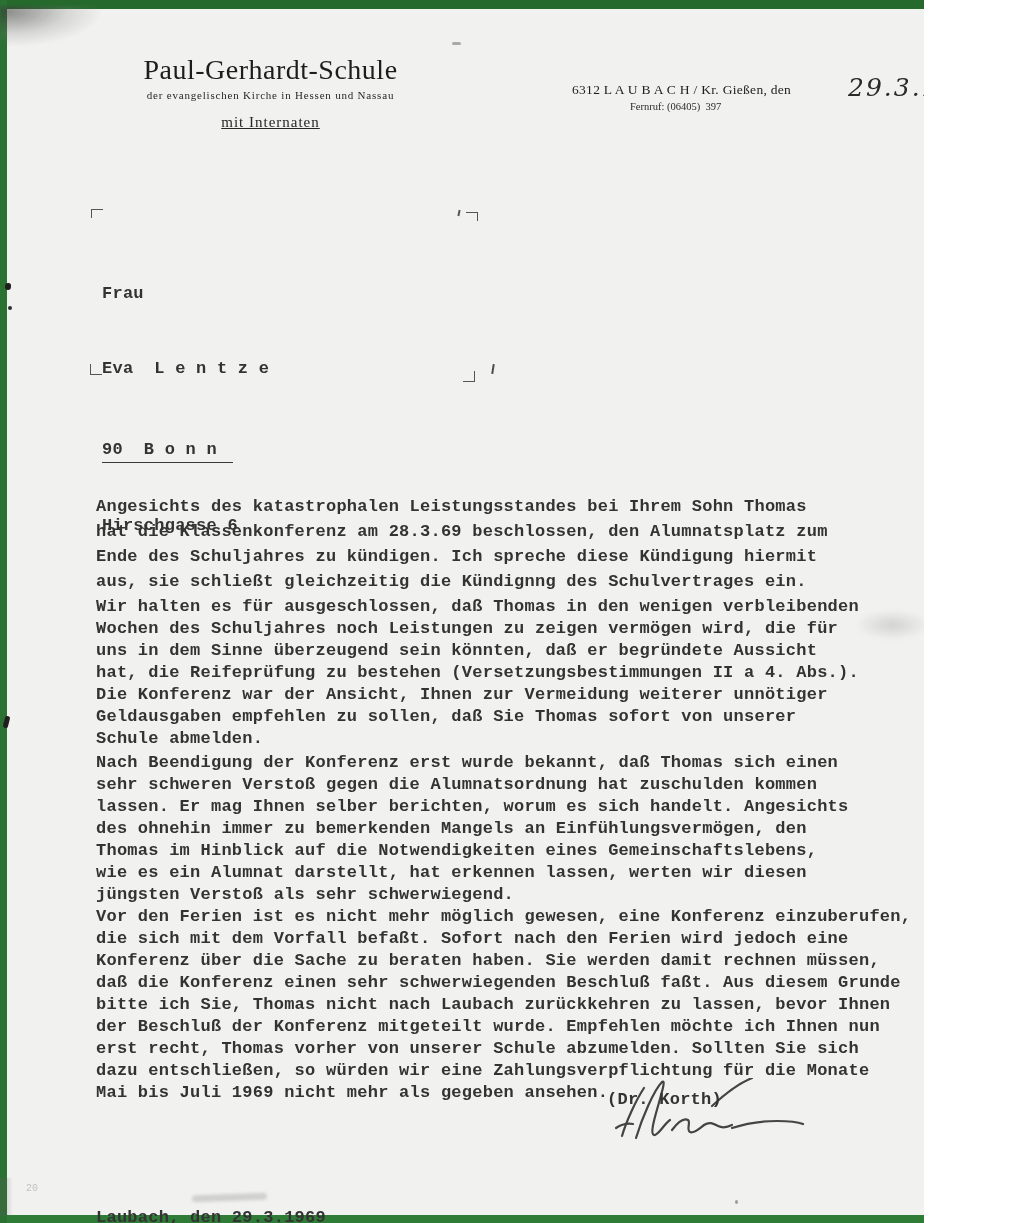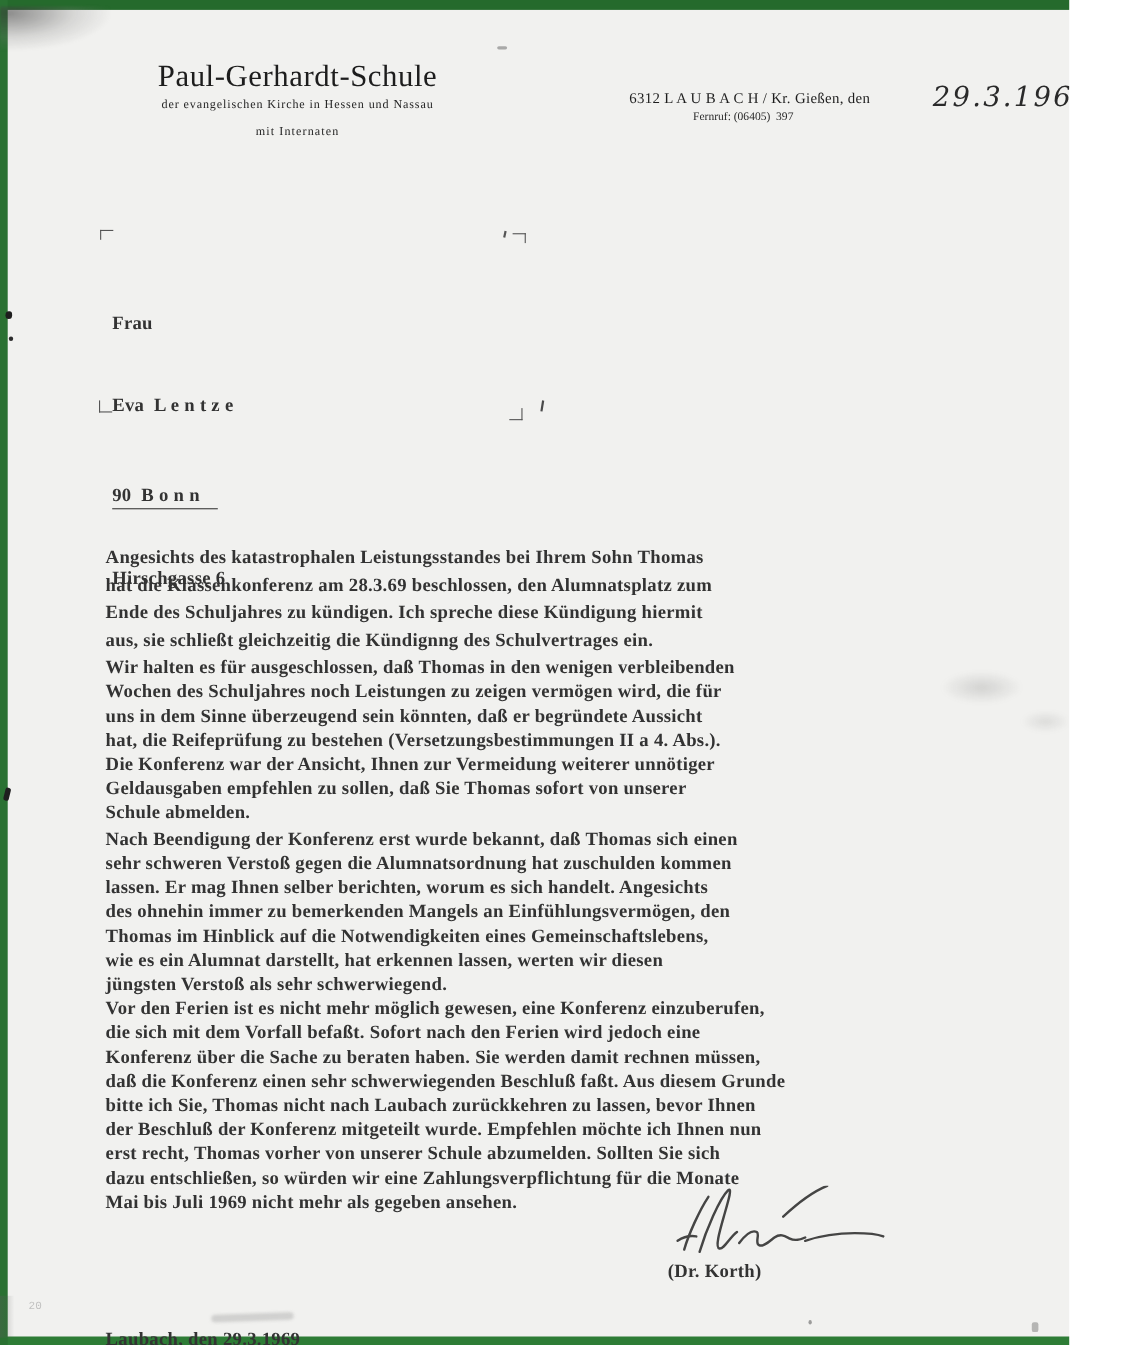--- a/index.html
+++ b/index.html
@@ -1,20 +1,20 @@
 <!DOCTYPE html>
 <html><head>
 <meta charset="utf-8">
 <title>Scanned Letter</title>
 <style>
   html,body{margin:0;padding:0;background:#ffffff;}
   #page{
     position:relative;width:924px;height:1223px;
     background:#f1f1ef;overflow:hidden;
-    font-family:"Liberation Serif", serif;color:#222;padding-left:48px;
+    font-family:"Liberation Serif", serif;color:#222;
   }
   
   .edge{position:absolute;background:#2a7132;}
   .edge-top{left:0;top:0;width:1020px;height:9px;background:#256a2c;}
   .edge-bottom{left:0;top:1215px;width:1020px;height:8px;background:#2e7c36;}
   .edge-left{left:0;top:0;width:7px;height:1223px;}
   .edge-right{left:1013px;top:0;width:7px;height:1223px;}
 
   
   .artifact{position:absolute;pointer-events:none;}
@@ -46,43 +46,43 @@
   .crn-bl{left:90px;top:364px;width:11px;height:10px;border-left:1.5px solid #555;border-bottom:1.5px solid #555;}
   .crn-br{left:463px;top:371px;width:11px;height:10px;border-right:1.5px solid #555;border-bottom:1.5px solid #555;}
   .tick-br{left:492px;top:364px;width:2px;height:10px;background:#4a4a4a;transform:rotate(9deg);}
 
   
   .lh-left{position:absolute;left:88px;top:54px;width:365px;text-align:center;color:#1d1d1d;}
   .lh-name{font-size:28px;letter-spacing:.5px;margin-bottom:3px;}
   .lh-sub{font-size:11px;letter-spacing:.8px;margin-bottom:13px;color:#262626;}
   .lh-g1{font-size:15px;letter-spacing:1.8px;word-spacing:4px;margin-bottom:5px;}
   .lh-g2{font-size:13.5px;letter-spacing:1.5px;word-spacing:3px;margin-bottom:4px;}
-  .lh-g3{font-size:11px;letter-spacing:1px;color:#262626;}
+  .lh-g3{font-size:15px;letter-spacing:1px;color:#262626;text-decoration:underline;}
   .lh-right{position:absolute;left:572px;top:82px;color:#1d1d1d;}
   .lh-place{font-size:13.5px;letter-spacing:.3px;white-space:pre;}
   .lh-phone{font-size:10.5px;margin-left:58px;margin-top:3px;white-space:pre;color:#2a2a2a;}
   .hand-date{position:absolute;left:802px;top:73px;font-family:"DejaVu Serif",serif;
     font-style:italic;font-size:25px;letter-spacing:2px;color:#2a2a2a;margin-left:46px;}
 
   
-  .tw{font-family:Liberation Serif, serif;font-weight:bold;
+  .tw{font-family:Liberation Mono, monospace;font-weight:bold;
     font-size:17px;color:#333;letter-spacing:.25px;}
   .recipient{position:absolute;left:102px;top:231px;line-height:25px;white-space:pre;}
   .addr-underline{display:inline-block;border-bottom:1.8px solid #3a3a3a;padding-right:16px;padding-bottom:0px;}
   .addr-gap{margin-top:6px;}
 
   .salutation{position:absolute;left:96px;top:450px;white-space:pre;}
   .para{position:absolute;left:96px;white-space:pre-wrap;}
   .p1{top:494px;line-height:25px;}
   .p2{top:596px;line-height:22px;}
   .p3{top:752px;line-height:22px;}
   .p4{top:906px;line-height:22px;}
 
   .place-date{position:absolute;left:96px;top:1208px;white-space:pre;text-align:center;}
-  .sig-name{position:absolute;left:607px;top:1146px;white-space:pre;}
+  .sig-name{position:absolute;left:607px;top:1090px;white-space:pre;}
   .sig-svg{position:absolute;left:592px;top:1078px;}
 </style>
 </head>
 <body>
 
 <div id="page">
 
   <div class="edge edge-top"></div>
   <div class="edge edge-bottom"></div>
   <div class="edge edge-left"></div>

